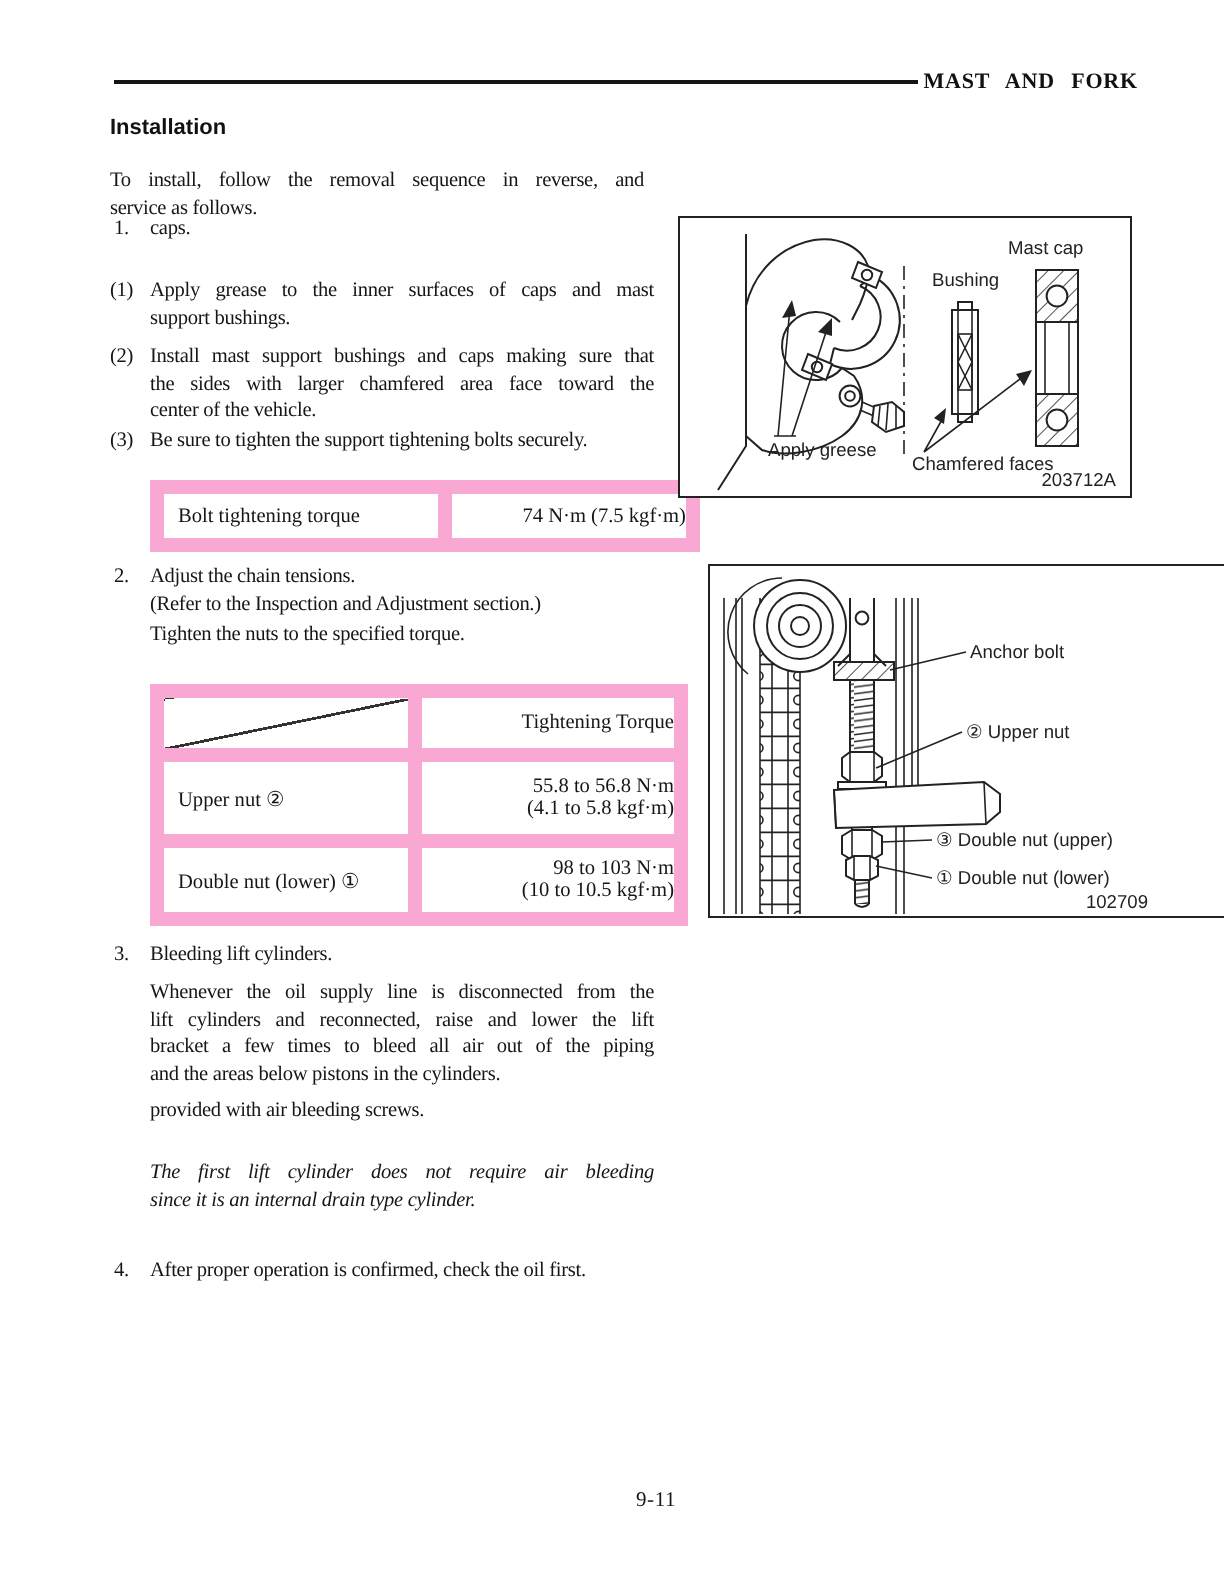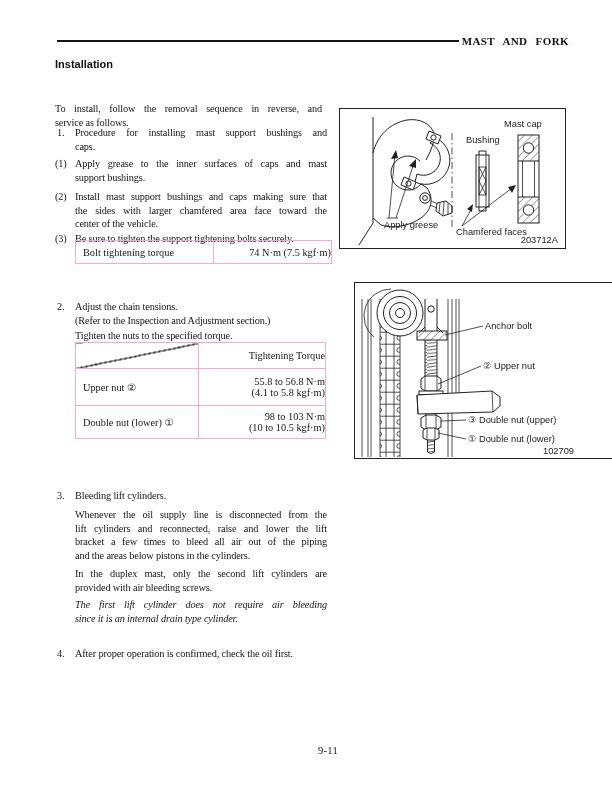--- a/index.html
+++ b/index.html
@@ -3,29 +3,29 @@
 <meta charset="utf-8">
 <style>
   html,body{margin:0;padding:0;background:#888;}
   .page{position:relative;width:612px;height:792px;background:#ffffff;
         font-family:"Liberation Serif",serif;color:#161616;overflow:hidden;}
   .abs{position:absolute;}
   .hrule{background:#151515;height:2.4px;}
   .htitle{font-family:Liberation Serif, serif;font-weight:bold;font-size:11px;
           letter-spacing:.4px;word-spacing:5px;color:#111;}
   .heading{font-family:"Liberation Sans",sans-serif;font-weight:bold;font-size:11px;color:#111;}
-  .body{font-size:10.3px;line-height:13.6px;letter-spacing:-0.15px;margin-top:18px;}
+  .body{font-size:10.3px;line-height:13.6px;letter-spacing:-0.15px;}
   .jline{display:block;text-align:justify;text-align-last:justify;}
   .jline:last-child{text-align-last:left;}
   .li{display:flex;}
   .num{flex:0 0 20px;}
   .num.main{padding-left:2px;box-sizing:border-box;}
   .txt{flex:1 1 auto;}
   table{border-collapse:collapse;font-size:10.3px;color:#161616;}
-  td{border:1px solid #f9a8d4;padding:0;}
+  td{border:7px solid #f9a8d4;padding:0;}
   .t-label{padding-left:7px;text-align:left;vertical-align:middle;}
   .t-val{text-align:right;vertical-align:middle;}
   .diag{background-image:linear-gradient(to bottom right,
         transparent calc(50% - .7px),#333 calc(50% - .7px),
         #333 calc(50% + .7px),transparent calc(50% + .7px));}
   .figbox{border:1.5px solid #222;background:#fff;box-sizing:border-box;}
   .figbox svg{display:block;}
   .fig-line{stroke:#222;stroke-width:1;fill:none;}
   .fig-thin{stroke:#222;stroke-width:.8;fill:none;}
   .fig-fill{fill:#fff;stroke:#222;stroke-width:1;}
@@ -43,21 +43,20 @@
   <div class="abs heading" style="left:55px;top:58px;">Installation</div>
 
   <div class="abs body" style="left:55px;top:84px;width:267px;">
     <span class="jline">To install, follow the removal sequence in reverse, and</span>
     <span class="jline">service as follows.</span>
   </div>
 
   <div class="abs body li" style="left:55px;top:108px;width:272px;">
     <span class="num main">1.</span>
     <span class="txt">
-      <span class="jline">Procedure for installing mast support bushings and</span>
       <span class="jline">caps.</span>
     </span>
   </div>
 
   <div class="abs body li" style="left:55px;top:139px;width:272px;">
     <span class="num">(1)</span>
     <span class="txt">
       <span class="jline">Apply grease to the inner surfaces of caps and mast</span>
       <span class="jline">support bushings.</span>
     </span>
@@ -122,21 +121,20 @@
     <span class="num main">3.</span>
     <span class="txt">Bleeding lift cylinders.</span>
   </div>
   <div class="abs body" style="left:75px;top:490px;width:252px;">
     <span class="jline">Whenever the oil supply line is disconnected from the</span>
     <span class="jline">lift cylinders and reconnected, raise and lower the lift</span>
     <span class="jline">bracket a few times to bleed all air out of the piping</span>
     <span class="jline">and the areas below pistons in the cylinders.</span>
   </div>
   <div class="abs body" style="left:75px;top:549px;width:252px;">
-    <span class="jline">In the duplex mast, only the second lift cylinders are</span>
     <span class="jline">provided with air bleeding screws.</span>
   </div>
   <div class="abs body" style="left:75px;top:580px;width:252px;font-style:italic;">
     <span class="jline">The first lift cylinder does not require air bleeding</span>
     <span class="jline">since it is an internal drain type cylinder.</span>
   </div>
 
   <div class="abs body li" style="left:55px;top:629px;width:272px;">
     <span class="num main">4.</span>
     <span class="txt">

